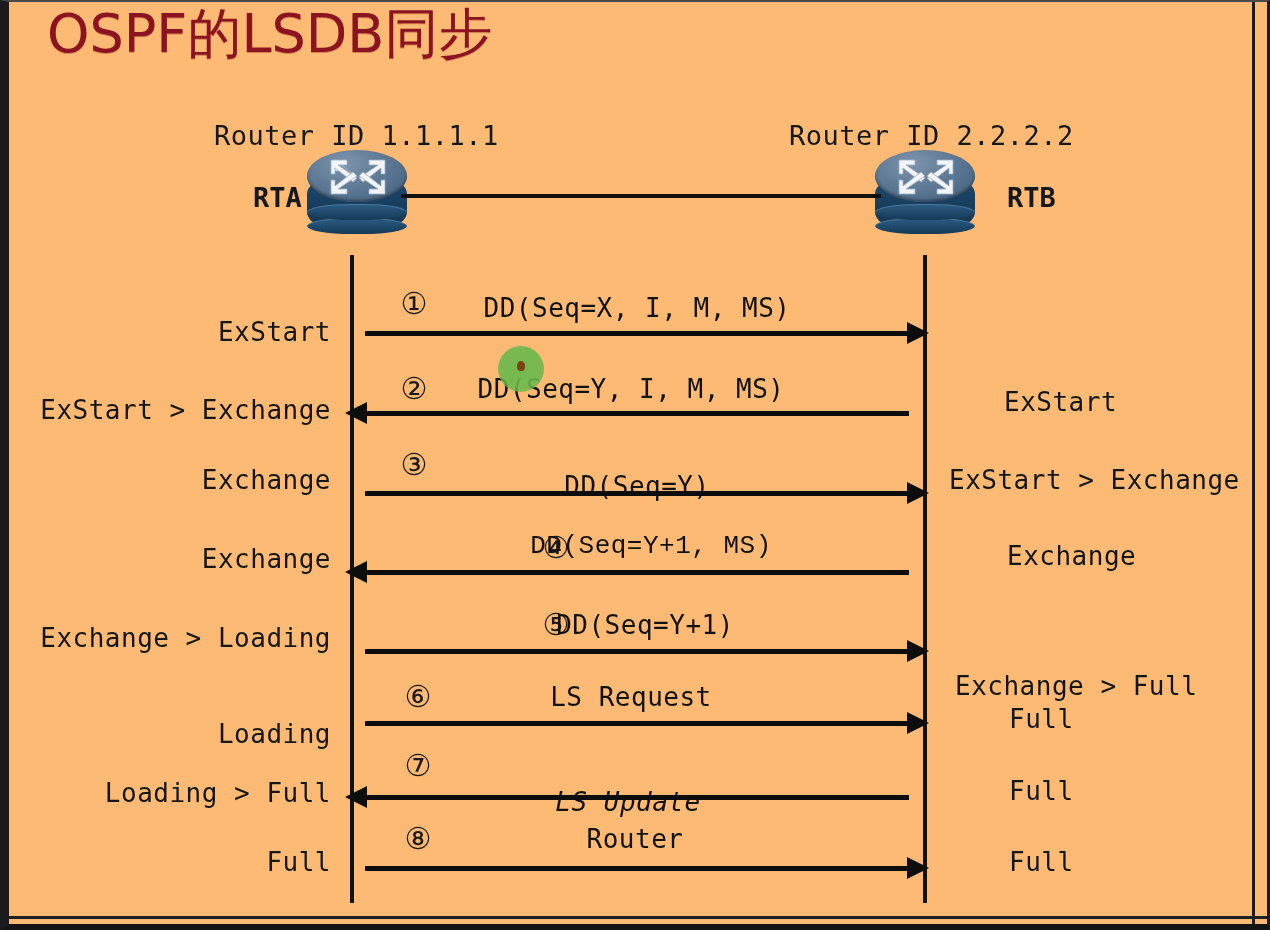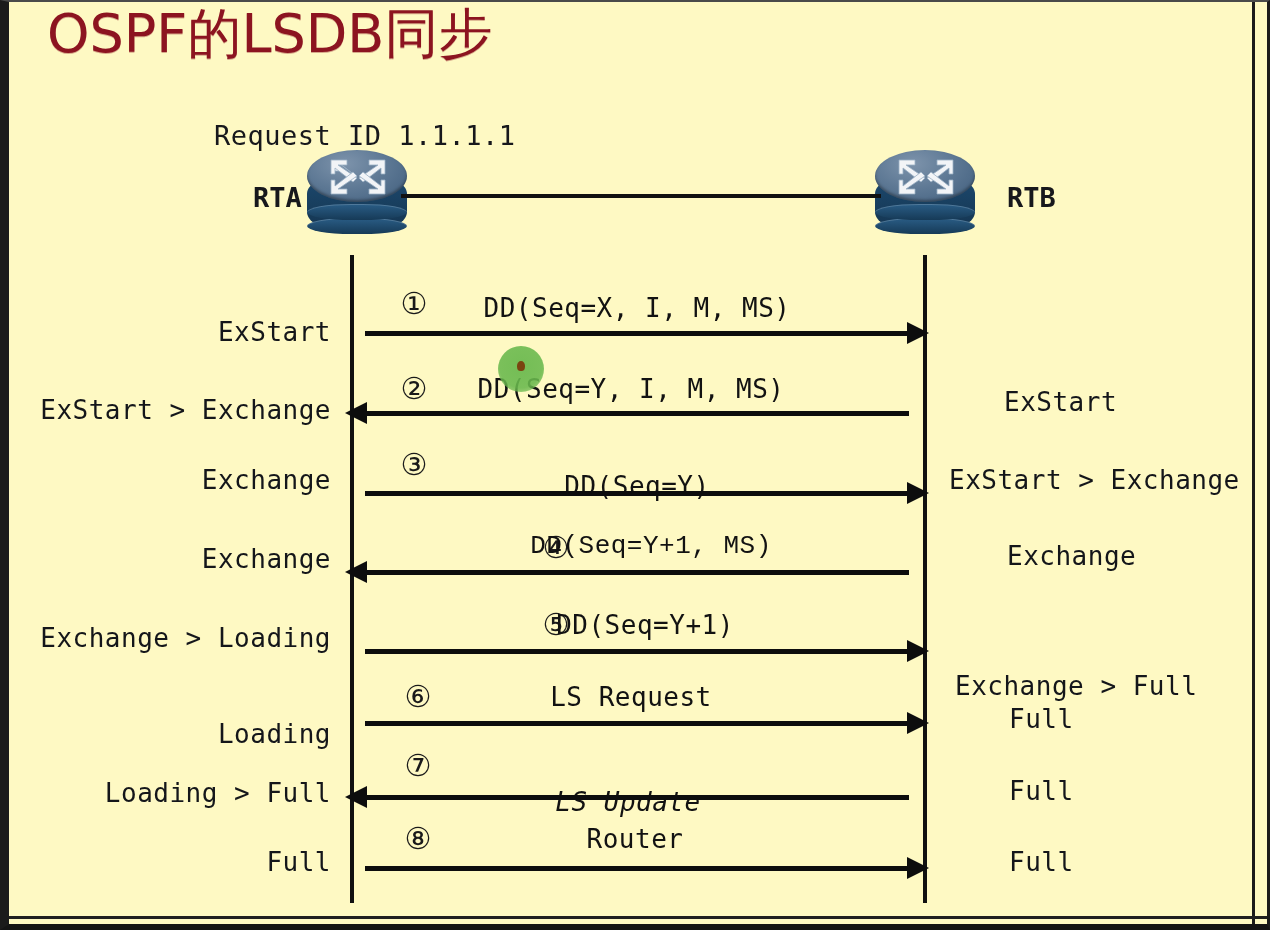--- a/index.html
+++ b/index.html
@@ -5,21 +5,21 @@
   html,body{margin:0;padding:0;}
   body{
     width:1270px;height:930px;
     background:#2b2b2b;
     font-family:"DejaVu Sans Mono",monospace;
     overflow:hidden;
   }
   #stage{
     position:relative;
     width:1270px;height:930px;
-    background:#fef9c3;
+    background:#fdba74;
     box-sizing:border-box;
     border-left:9px solid #1b1b1b;
     border-right:3px solid #1b1b1b;
     border-bottom:6px solid #141414;
     border-top:2px solid #4a4a4a;
     overflow:hidden;
   }
   
   .frame-right{
     position:absolute;left:1243px;top:0;width:3px;height:922px;
@@ -170,38 +170,39 @@
 </head>
 <body>
 
 <div id="stage">
 
   <div class="frame-right"></div>
   <div class="frame-bottom"></div>
 
   <div class="title">OSPF的LSDB同步</div>
 
-  <div class="rid left">Request ID 1.1.1.1</div>
+  <div class="rid left">Router ID 1.1.1.1</div>
   <div class="rname left">RTA</div>
   <div class="router left">
     <div class="body"></div>
     <div class="band b2"></div>
     <div class="band b1"></div>
     <div class="top"></div>
     <svg class="glyph" viewBox="0 0 62 40">
       <g fill="#f2f4f7" stroke="#9bb0c4" stroke-width="0.8">
         <path d="M30 20 L12 6 L12 14 L5 14 L5 4 L19 4 L12 6 Z"></path>
         <path d="M4 3 L20 3 L20 8 L11 8 L30 21 L26 25 L8 11 L8 17 L4 17 Z"></path>
         <path d="M58 3 L42 3 L42 8 L51 8 L32 21 L36 25 L54 11 L54 17 L58 17 Z"></path>
         <path d="M4 37 L20 37 L20 32 L11 32 L30 19 L26 15 L8 29 L8 23 L4 23 Z"></path>
         <path d="M58 37 L42 37 L42 32 L51 32 L32 19 L36 15 L54 29 L54 23 L58 23 Z"></path>
       </g>
     </svg>
   </div>
 
+  <div class="rid right">Router ID 2.2.2.2</div>
   <div class="rname right">RTB</div>
   <div class="router right">
     <div class="body"></div>
     <div class="band b2"></div>
     <div class="band b1"></div>
     <div class="top"></div>
     <svg class="glyph" viewBox="0 0 62 40">
       <g fill="#f2f4f7" stroke="#9bb0c4" stroke-width="0.8">
         <path d="M4 3 L20 3 L20 8 L11 8 L30 21 L26 25 L8 11 L8 17 L4 17 Z"></path>
         <path d="M58 3 L42 3 L42 8 L51 8 L32 21 L36 25 L54 11 L54 17 L58 17 Z"></path>

